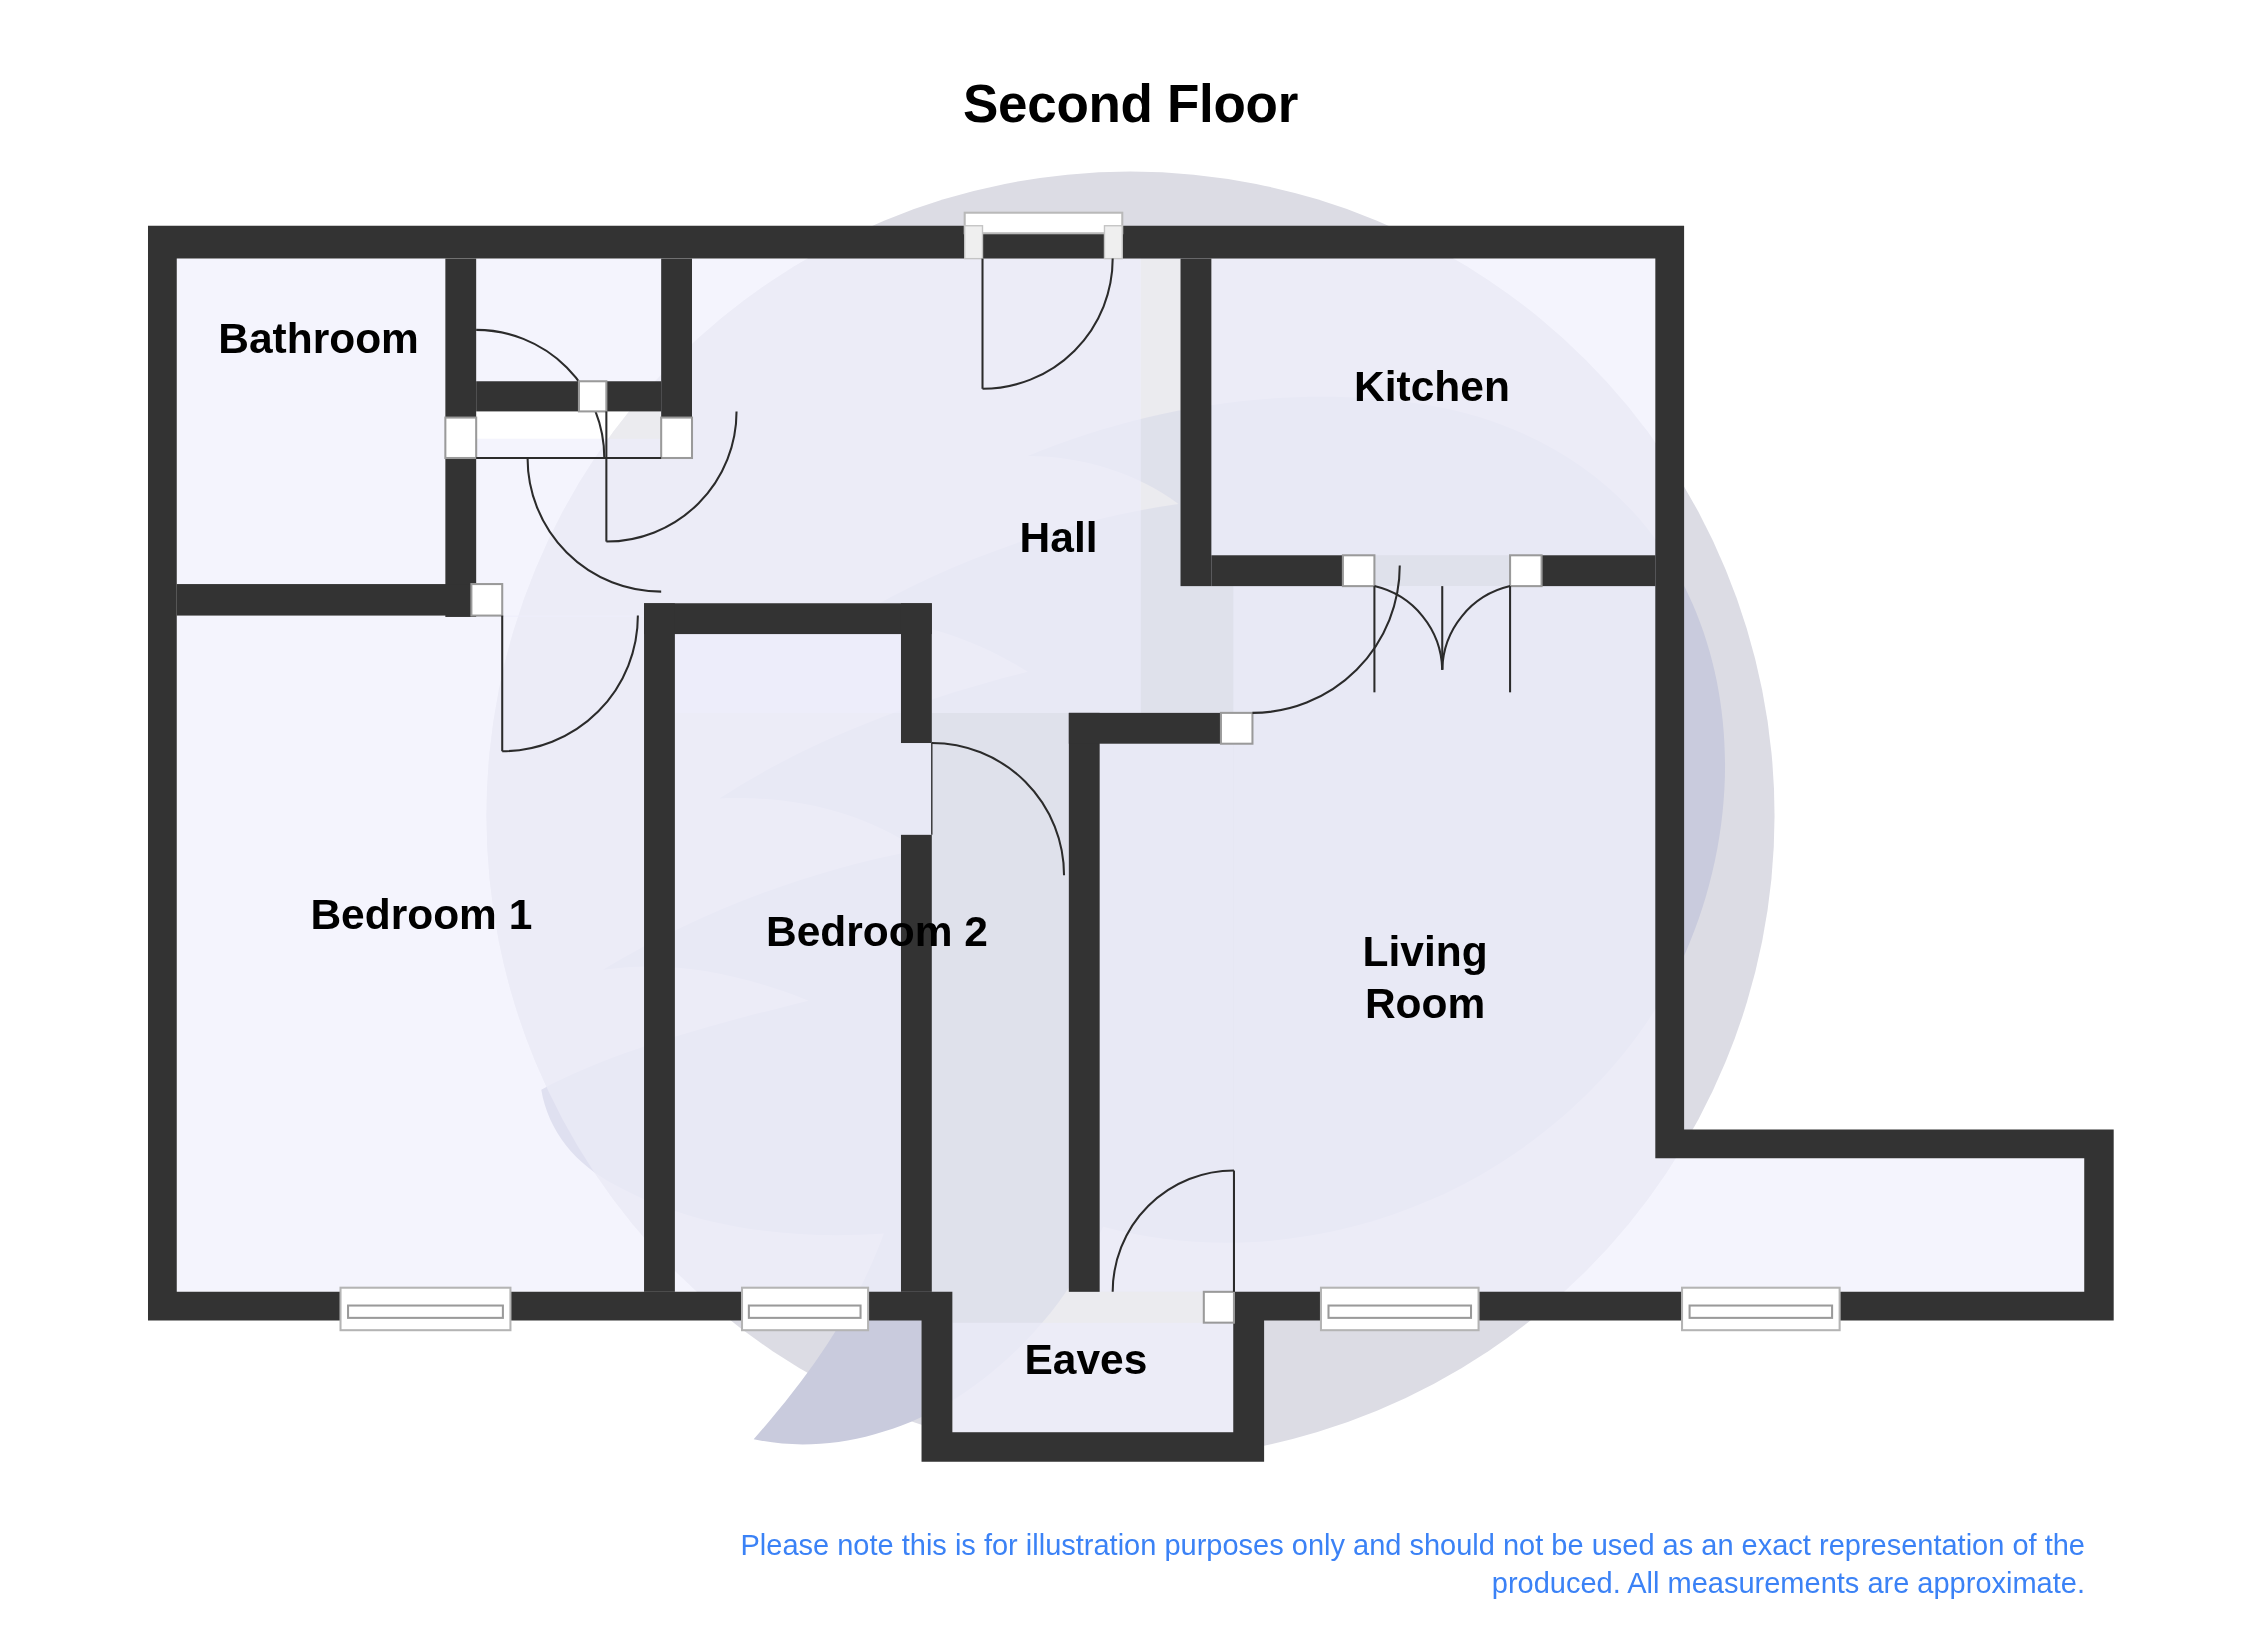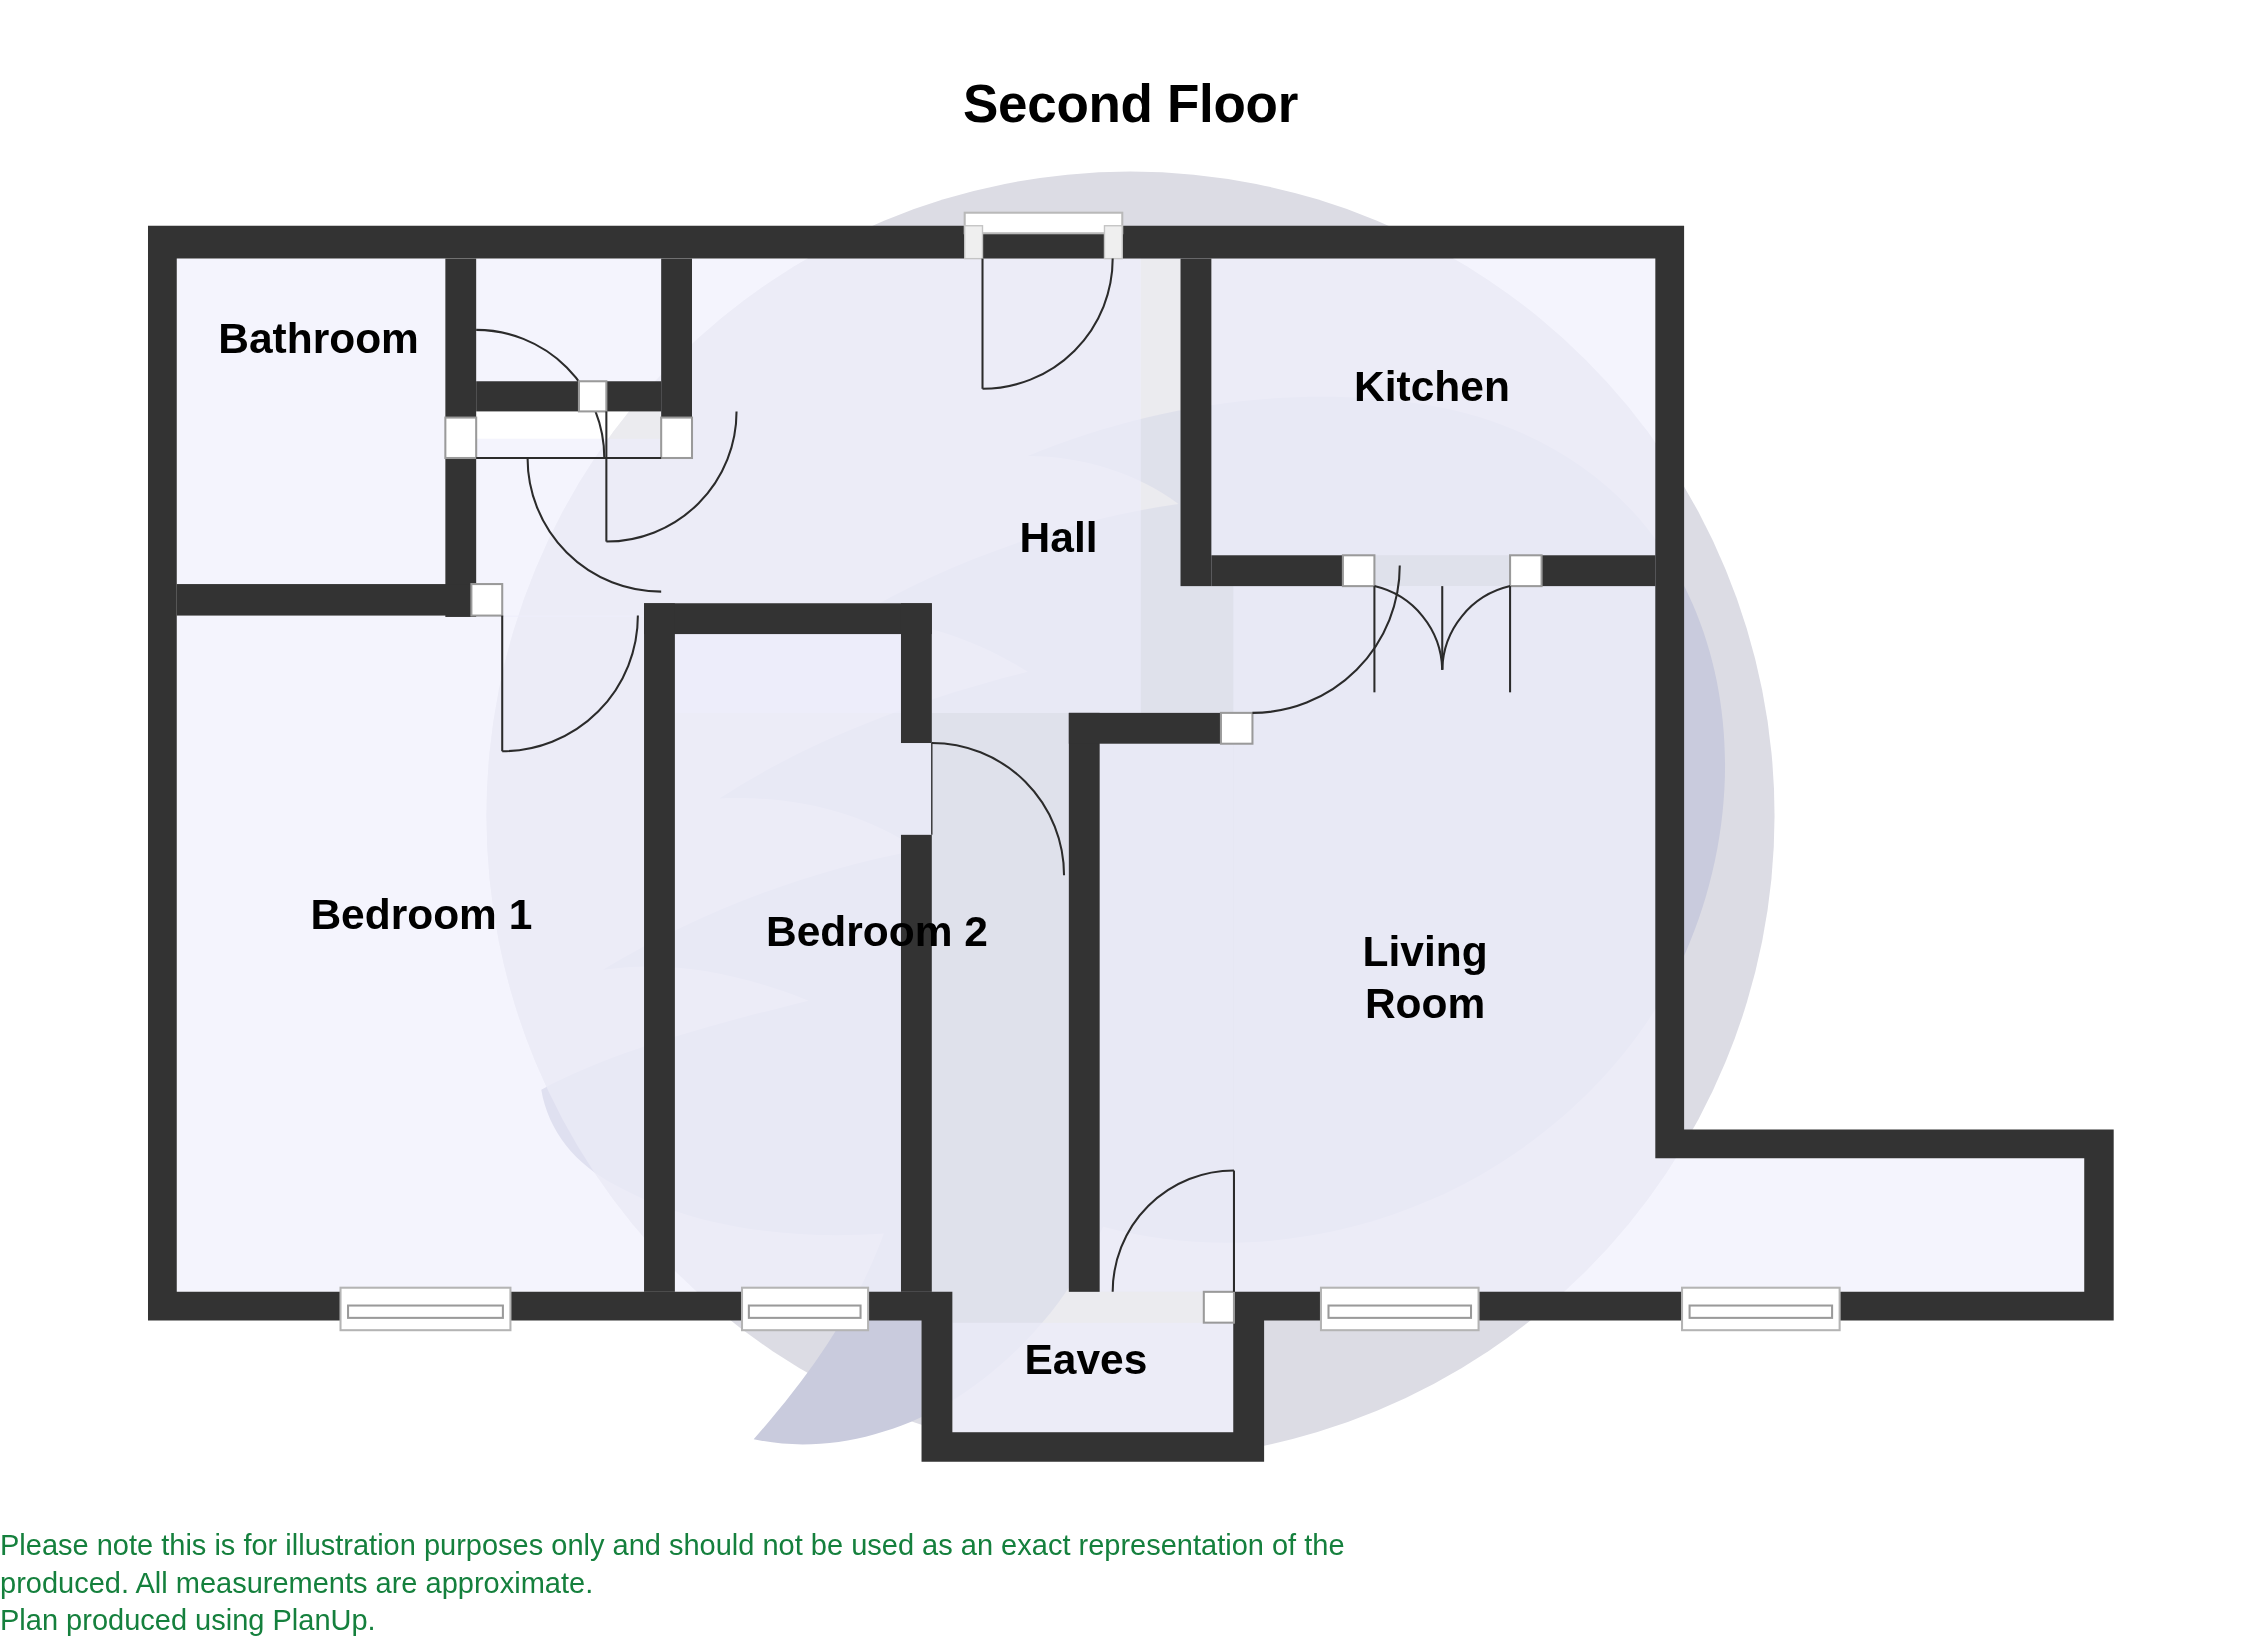--- a/index.html
+++ b/index.html
@@ -39,23 +39,23 @@
   .room-label {
     font-family: "Liberation Sans", sans-serif;
     font-weight: bold;
     fill: #000000;
   }
   #disclaimer {
     position: absolute;
     top: 1527px;
     left: 0;
     width: 2085px;
-    text-align: left;
+    text-align: right;
     font-size: 29px;
-    color: #15803d;
+    color: #3b82f6;
     line-height: 1.30;
   }
   #disclaimer div { white-space: nowrap; }
 </style>
 </head>
 <body>
 
 <div id="plan-root">
 
   <div id="floorplan-title">Second Floor</div>
@@ -255,17 +255,16 @@
       <text class="room-label" x="2080" y="1485" font-size="62" text-anchor="middle">Room</text>
 
       <text class="room-label" x="1585" y="2005" font-size="62" text-anchor="middle">Eaves</text>
     </g>
 
   </svg>
 
   <div id="disclaimer">
     <div>Please note this is for illustration purposes only and should not be used as an exact representation of the</div>
     <div>produced. All measurements are approximate.</div>
-    <div>Plan produced using PlanUp.</div>
   </div>
 
 </div>
 
 
 </body></html>

